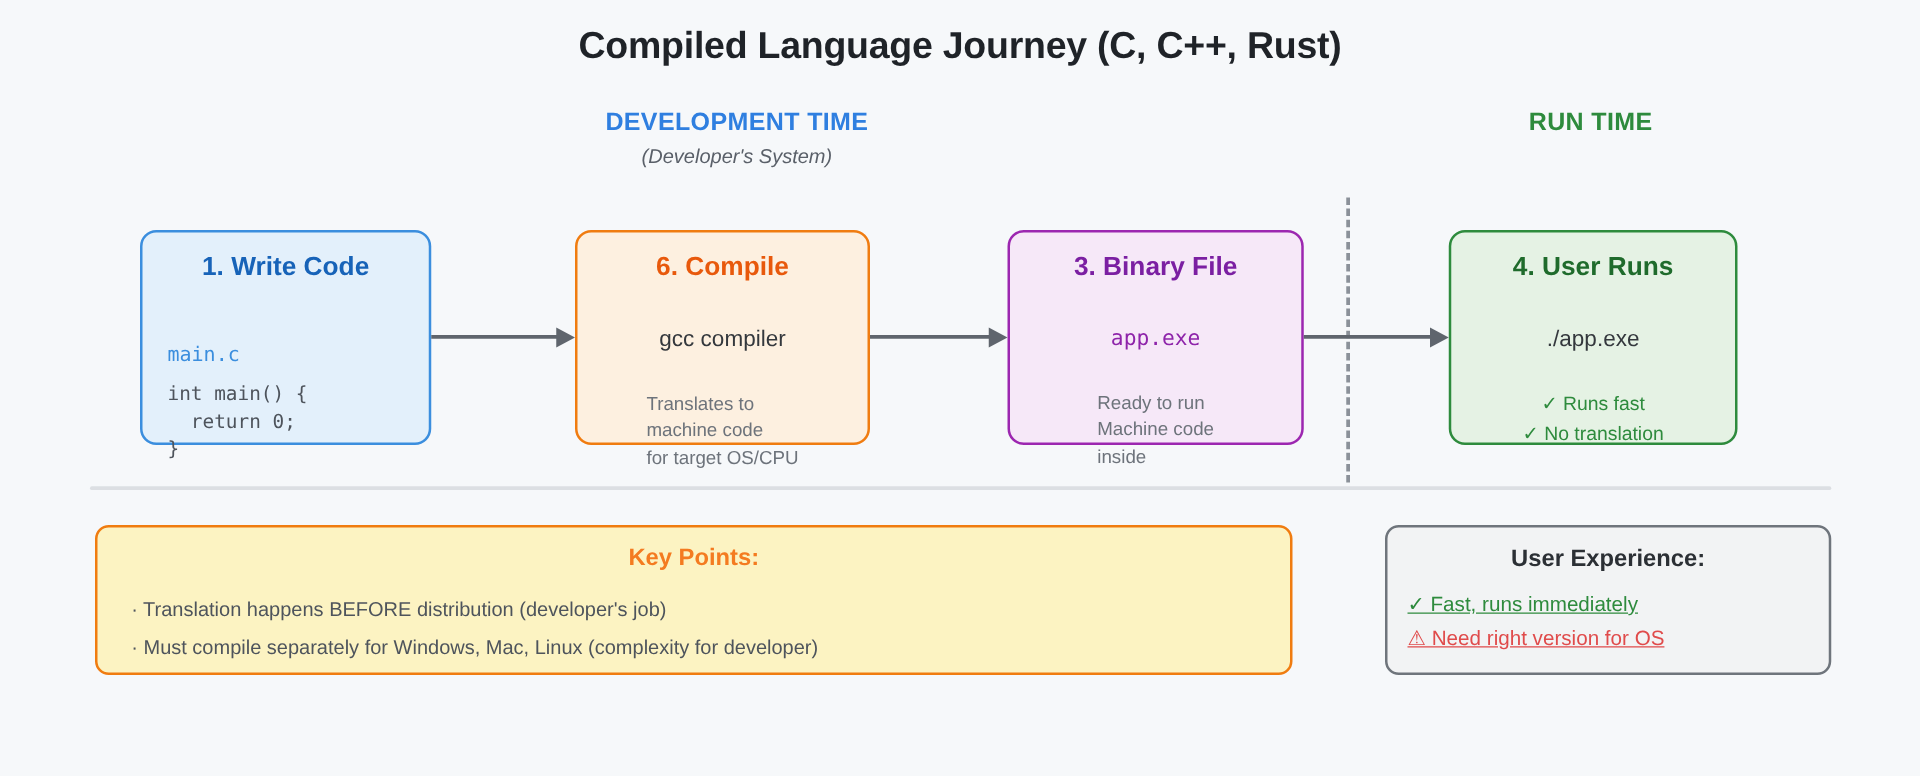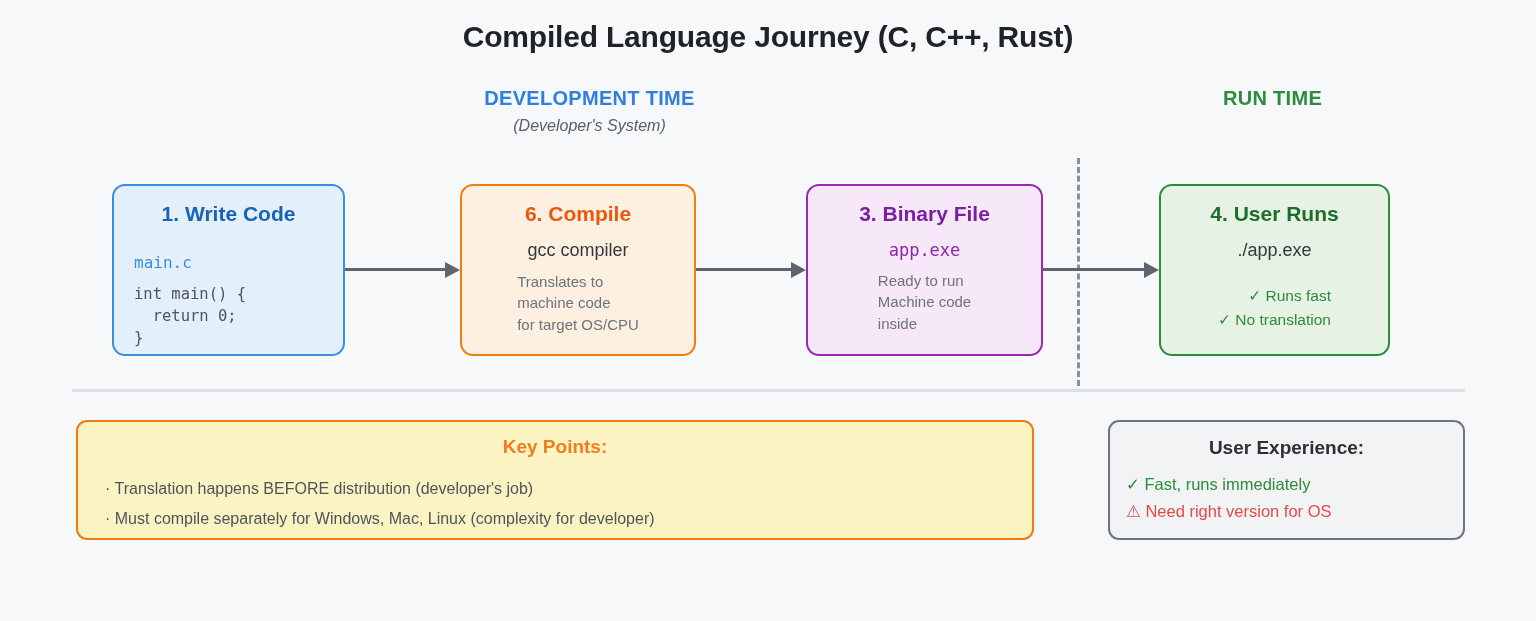--- a/index.html
+++ b/index.html
@@ -78,20 +78,21 @@
     position: absolute;
     top: 184px;
     height: 172px;
     border-radius: 13px;
     border-width: 2.5px;
     border-style: solid;
     display: flex;
     flex-direction: column;
     align-items: center;
     padding-top: 16px;
+    gap: 21px;
   }
   .step-title {
     font-size: 21px;
     font-weight: bold;
     line-height: 1.1;
   }
 
   #step1 { left: 112px; width: 233px; background: #e3f0fb; border-color: #3b8ede; }
   #step1 .step-title { color: #1763b8; }
   #step2 { left: 460px; width: 236px; background: #fdf0e0; border-color: #f07c10; }
@@ -138,22 +139,22 @@
     color: #6d737b;
     line-height: 1.42;
     text-align: left;
     margin-top: 10px;
   }
   .step-sub div { white-space: nowrap; }
   .step-check {
     font-size: 15.5px;
     color: #2e8b3d;
     line-height: 1.55;
-    text-align: right;
-    margin-top: 23px;
+    text-align: center;
+    margin-top: 9px;
   }
   .step-check div { white-space: nowrap; }
 
   
   .arrow {
     position: absolute;
     top: 262px;
     height: 16px;
   }
   .arrow .shaft {
@@ -210,21 +211,21 @@
     background: #f2f3f4;
     border-color: #6f757c;
   }
   #user-exp .panel-head { color: #2c3035; margin-top: 15px; }
   .ux-list {
     margin-top: 12px;
     padding-left: 16px;
     font-size: 16.5px;
     line-height: 1.65;
   }
-  .ux-list div { white-space: nowrap; }
+  .ux-list div { white-space: nowrap; text-decoration: underline; }
   .ux-good { color: #2e8b3d; }
   .ux-warn { color: #e04b4b; }
 </style>
 </head>
 <body>
 
 <div id="stage">
 
   <div class="title">Compiled Language Journey (C, C++, Rust)</div>
 

